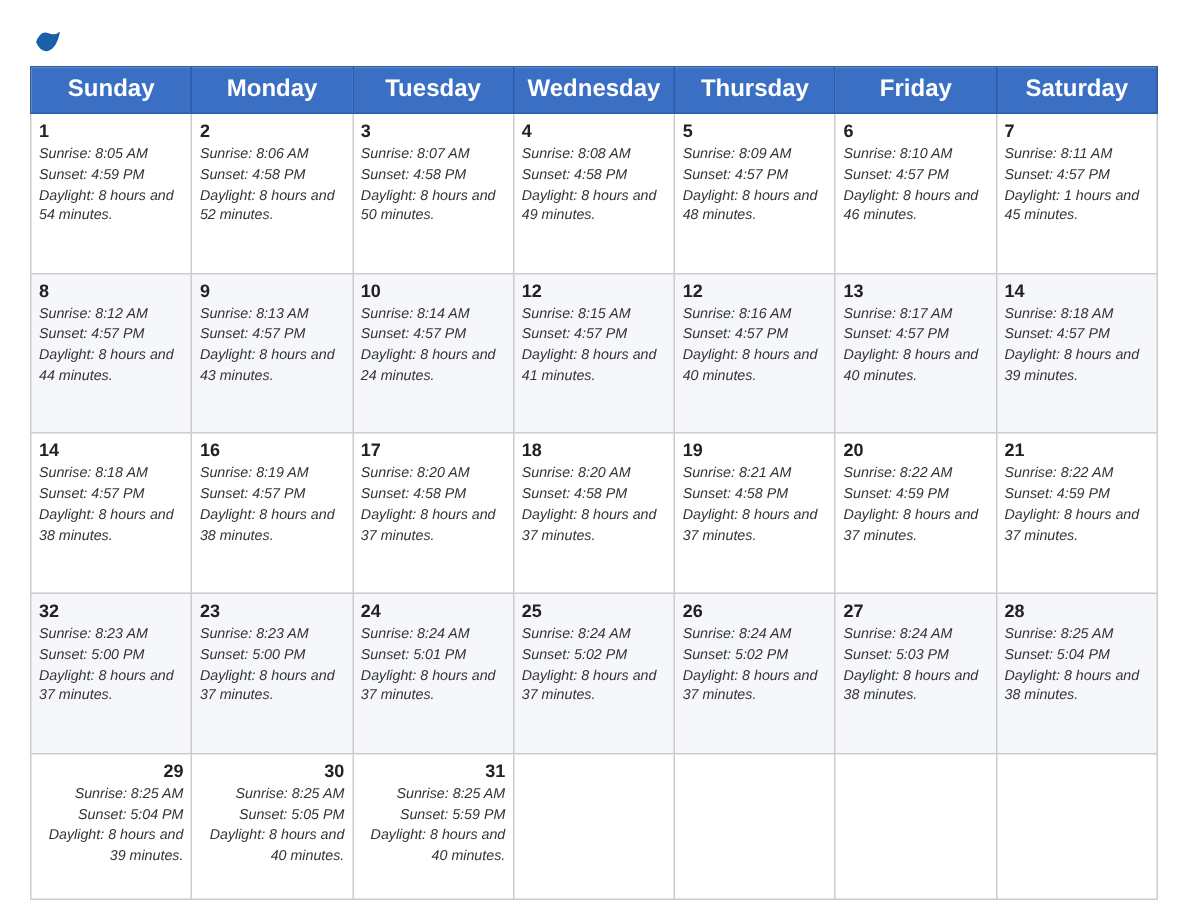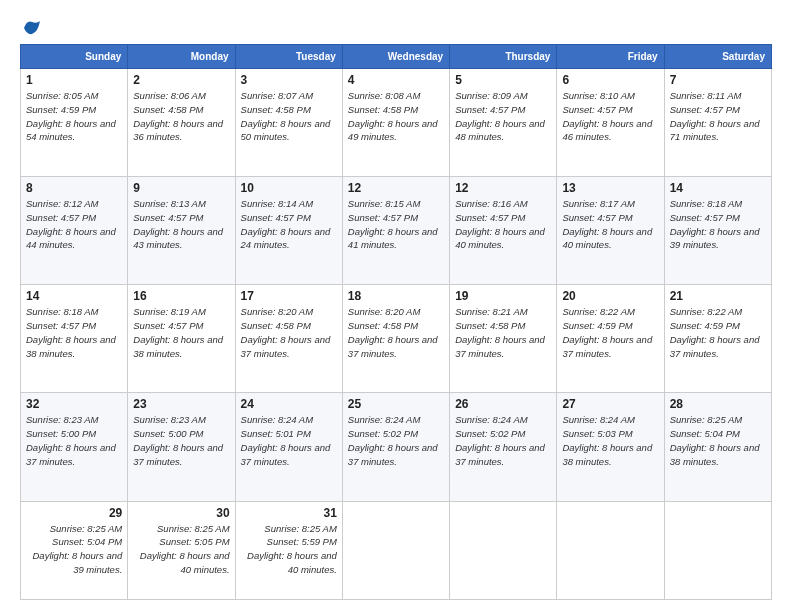--- a/index.html
+++ b/index.html
@@ -62,23 +62,23 @@
     }
     .calendar {
       flex: 1;
       border-collapse: collapse;
       width: 100%;
       font-size: 10.5px;
     }
     .calendar th {
       background-color: #3a6fc4;
       color: #fff;
-      text-align: right;
+      text-align: center;
       padding: 6px 6px;
-      font-size: 10px;
+      font-size: 16px;
       font-weight: bold;
       border: 1px solid #2a5aa8;
     }
     .calendar td {
       border: 1px solid #ccc;
       vertical-align: top;
       padding: 4px 5px;
       background: #fff;
       width: calc(100% / 7);
       height: 88px;
@@ -147,21 +147,21 @@
           <span>Sunrise: 8:05 AM</span><br>
           <span>Sunset: 4:59 PM</span><br>
           <span>Daylight: 8 hours and 54 minutes.</span>
         </div>
       </td>
           <td>
         <span class="day-num">2</span>
         <div class="day-info">
           <span>Sunrise: 8:06 AM</span><br>
           <span>Sunset: 4:58 PM</span><br>
-          <span>Daylight: 8 hours and 36 minutes.</span>
+          <span>Daylight: 8 hours and 52 minutes.</span>
         </div>
       </td>
           <td>
         <span class="day-num">3</span>
         <div class="day-info">
           <span>Sunrise: 8:07 AM</span><br>
           <span>Sunset: 4:58 PM</span><br>
           <span>Daylight: 8 hours and 50 minutes.</span>
         </div>
       </td>
@@ -187,21 +187,21 @@
           <span>Sunrise: 8:10 AM</span><br>
           <span>Sunset: 4:57 PM</span><br>
           <span>Daylight: 8 hours and 46 minutes.</span>
         </div>
       </td>
           <td>
         <span class="day-num">7</span>
         <div class="day-info">
           <span>Sunrise: 8:11 AM</span><br>
           <span>Sunset: 4:57 PM</span><br>
-          <span>Daylight: 8 hours and 71 minutes.</span>
+          <span>Daylight: 1 hours and 45 minutes.</span>
         </div>
       </td>
         </tr>
         <tr>
           <td>
         <span class="day-num">8</span>
         <div class="day-info">
           <span>Sunrise: 8:12 AM</span><br>
           <span>Sunset: 4:57 PM</span><br>
           <span>Daylight: 8 hours and 44 minutes.</span>

